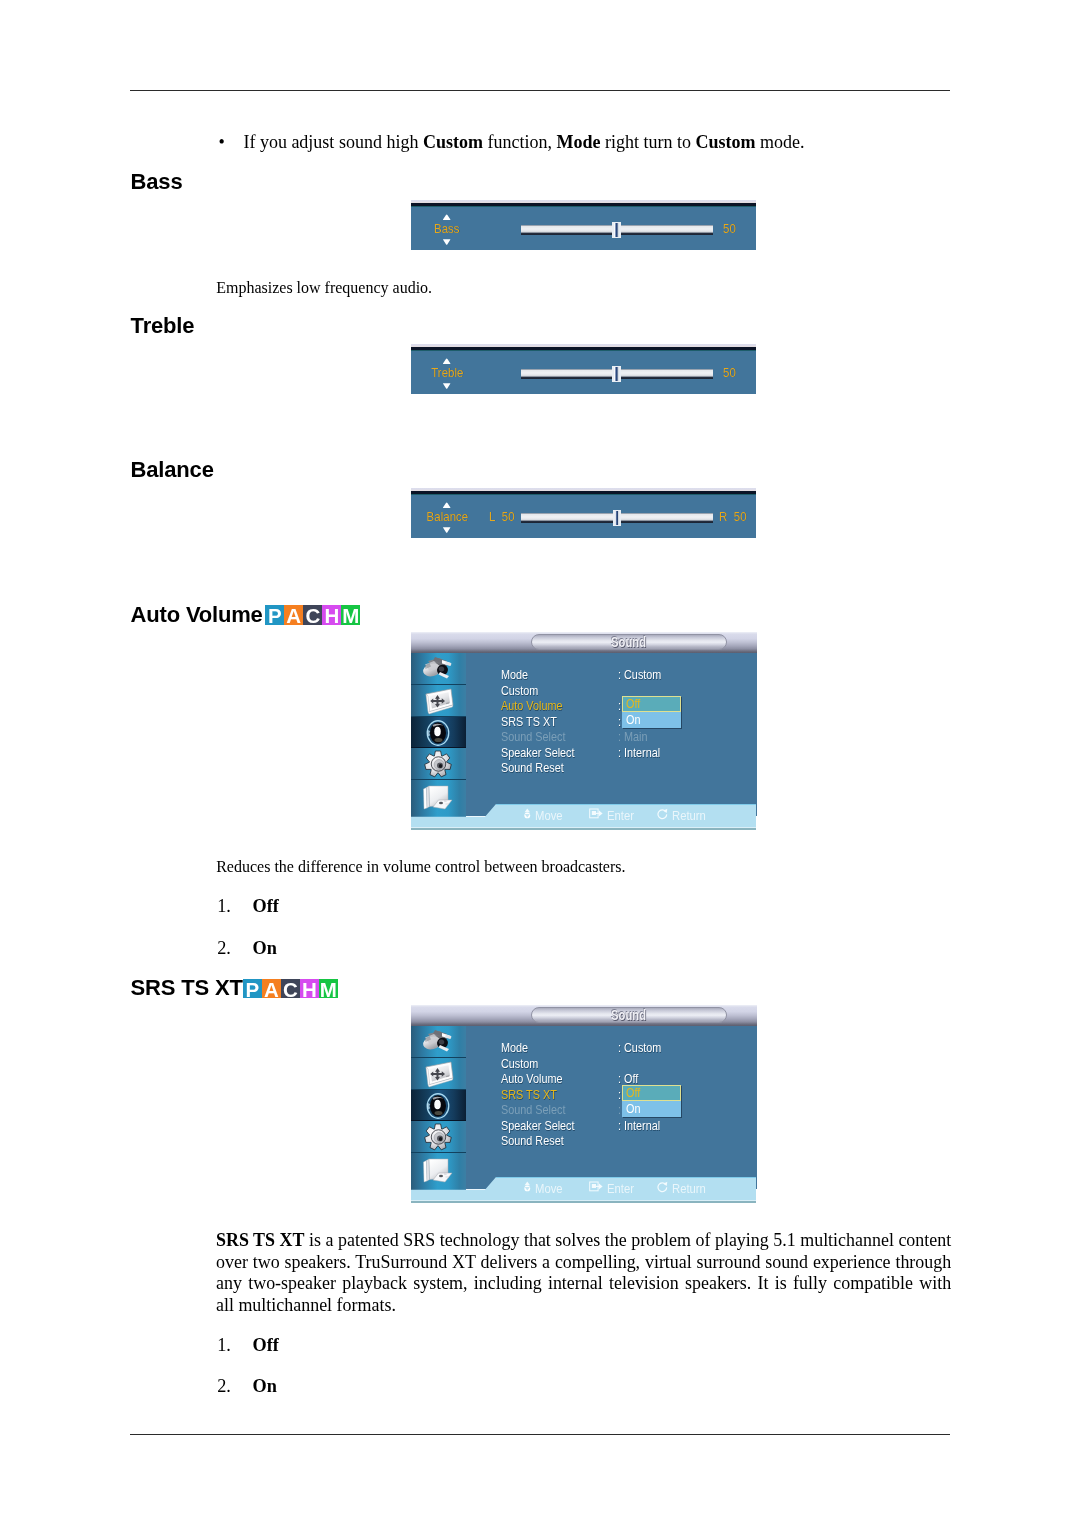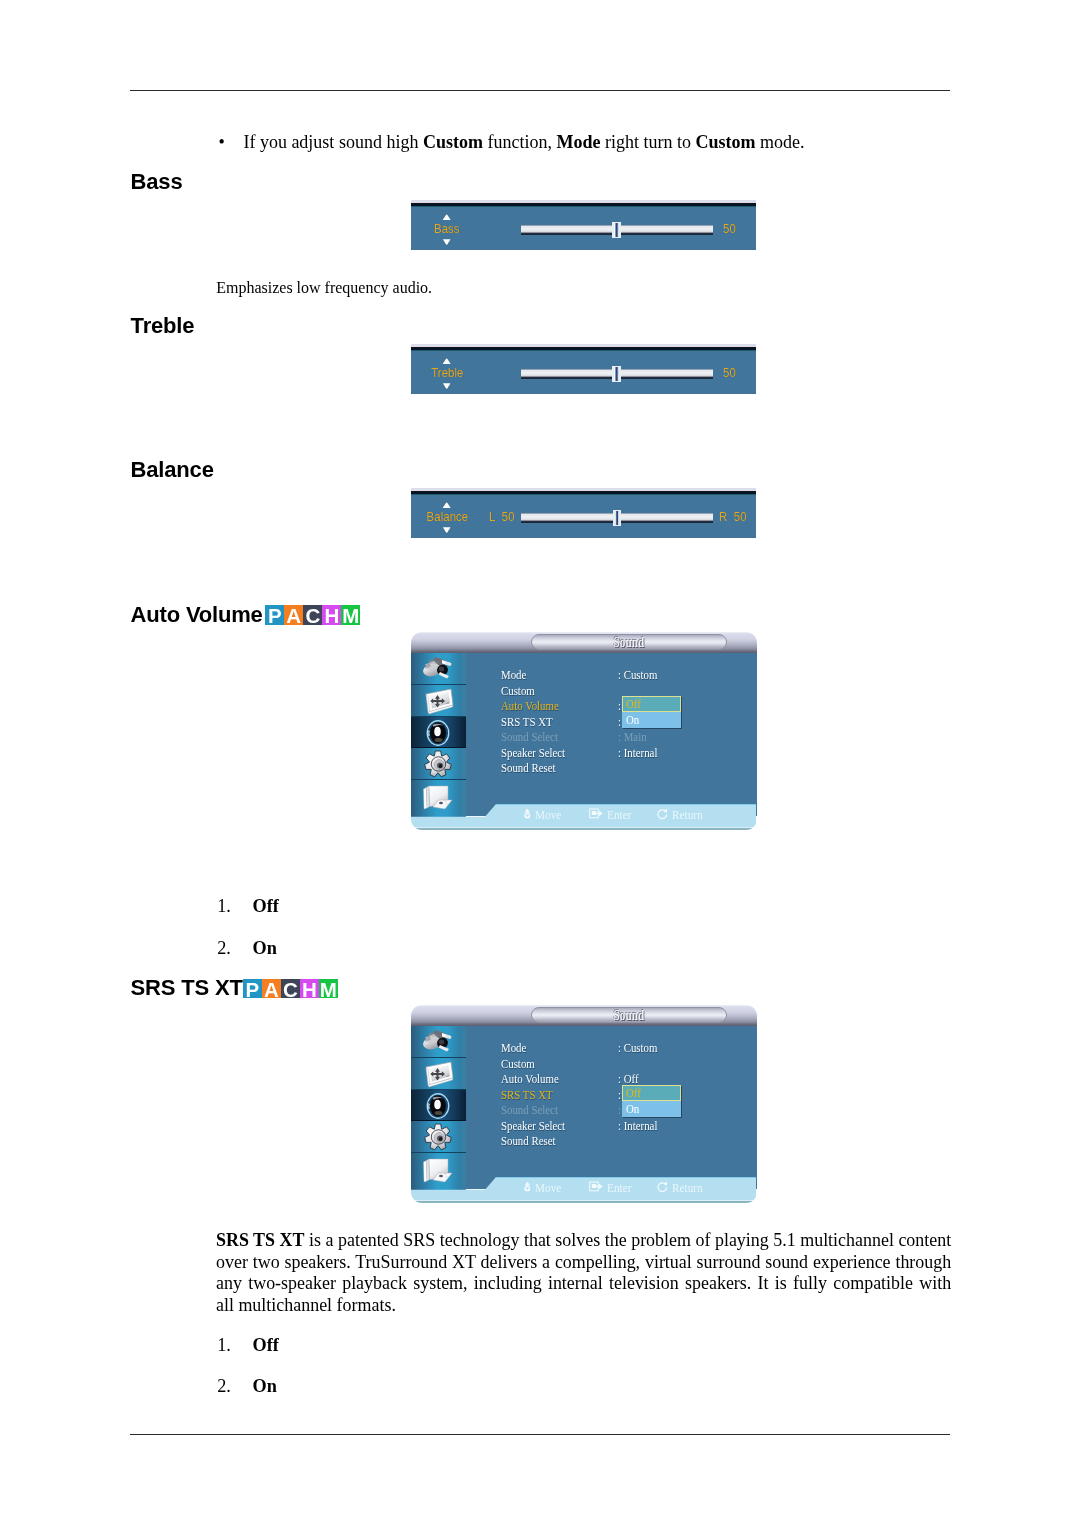--- a/index.html
+++ b/index.html
@@ -57,21 +57,21 @@
         #a9b0ba 74%,#3c4454 78%,#20293a 86%,#1b2433 100%);}
   .knob{position:absolute;width:8.5px;height:16px;
         background:linear-gradient(to right,#dfe6ee 0%,#f8fafc 22%,#2d4d86 46%,#24406f 58%,#cfd8e2 74%,#f0f4f8 100%);
         border:0.8px solid #e9eef4;box-sizing:border-box;}
   .sval{position:absolute;font-family:"Liberation Sans",sans-serif;font-size:12.4px;color:#e5a81c;white-space:nowrap;
         text-shadow:0.4px 0.4px 0.5px rgba(20,45,70,.45);}
   .sval i{display:inline-block;transform:scaleX(.93);transform-origin:left top;font-style:normal;}
 
   
   .osd{position:absolute;left:411px;width:345.5px;height:198px;overflow:hidden;
-       font-family:Liberation Serif, serif;border-radius:11px;}
+       font-family:Liberation Sans, sans-serif;}
   .osd .titlebar{position:absolute;left:0;top:0;width:100%;height:21px;
         background:linear-gradient(to bottom,#eef0f7 0%,#d9dbeb 10%,#d2d4e6 32%,#bdbfd2 50%,
                    #a7a9bd 65%,#8e90a4 80%,#6b6d7e 92%,#5b5d6e 100%);}
   .osd .pill{position:absolute;left:120.2px;top:2.4px;width:195.5px;height:15.6px;border-radius:8px;
         background:linear-gradient(to bottom,#a9abbc 0%,#c5c7d6 16%,#e4e6ee 40%,#eceef5 52%,#d3d5e1 68%,#b0b2c2 86%,#9fa1b2 100%);
         border:1px solid #9193a4;box-sizing:border-box;}
   .osd .pill-txt{position:absolute;left:120.2px;width:195.5px;top:3.5px;text-align:center;
         font-weight:bold;font-size:13.9px;color:#f0f0f5;line-height:13.9px;
         text-shadow:0.8px 0.8px 0 #55576a,-0.6px -0.6px 0.4px #7b7d90;}
   .osd .pill-txt i{display:inline-block;transform:scaleX(.81);font-style:normal;}
@@ -335,20 +335,21 @@
         <path d="M34 27 H58" stroke="#f3fbfe" stroke-width="6"></path>
         <path d="M50 13 L68 27 L50 41 Z" fill="#f3fbfe"></path>
       </svg>
       <div class="fitem" style="left:260.6px;top:176.2px">Return</div>
       <svg class="ficon" style="position:absolute;left:245.6px;top:176px" width="12.1" height="11.8" viewBox="0 0 61 59">
         <path d="M44 17 A22 22 0 1 0 49 32" fill="none" stroke="#f3fbfe" stroke-width="6"></path>
         <path d="M52 3 L49 25 L31 14 Z" fill="#f3fbfe"></path>
       </svg>
       <div class="footedge"></div>
     </div>
+  <div class="para" style="top:856.4px">Reduces the difference in volume control between broadcasters.</div>
   <div class="li" style="left:217.2px;top:896.2px">
     <span class="num">1.</span>
     <span class="txt">Off</span>
   </div>
   <div class="li" style="left:217.2px;top:937.5px">
     <span class="num">2.</span>
     <span class="txt">On</span>
   </div>
 
   <div class="h2" style="top:976.9px"><span>SRS TS XT</span><span class="badges" id="badges-2" style="left:112.1px"><span class="badge" style="background: rgb(33, 150, 196);">P</span><span class="badge" style="background: rgb(245, 127, 32);">A</span><span class="badge" style="background: rgb(63, 69, 89);">C</span><span class="badge" style="background: rgb(214, 75, 239);">H</span><span class="badge" style="background: rgb(22, 197, 67);">M</span></span></div>

